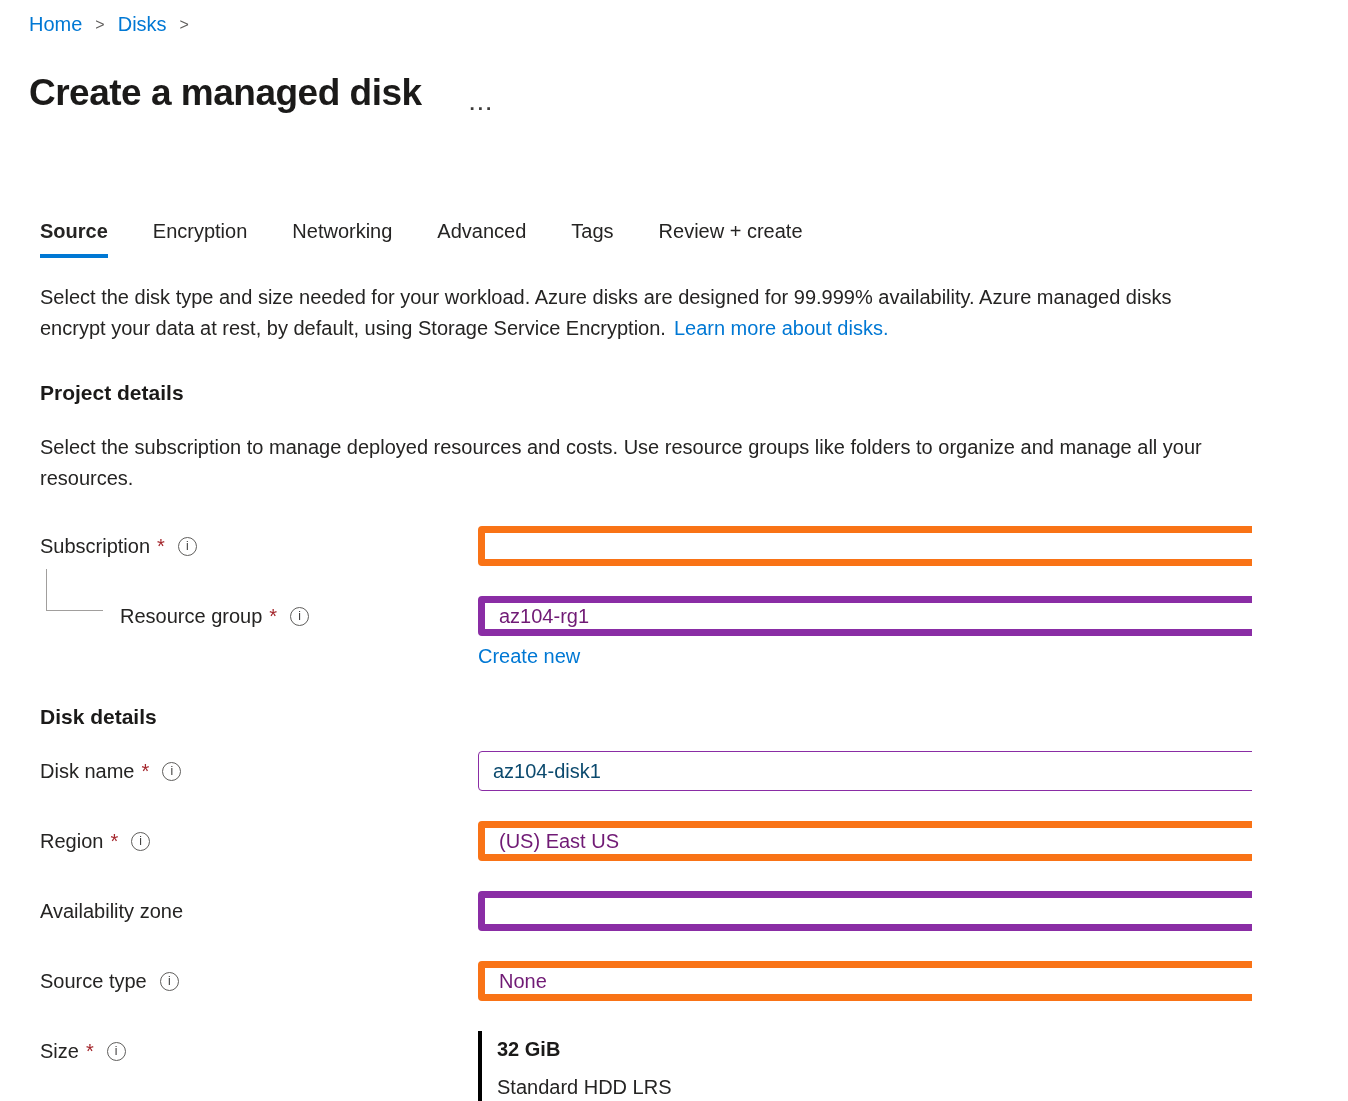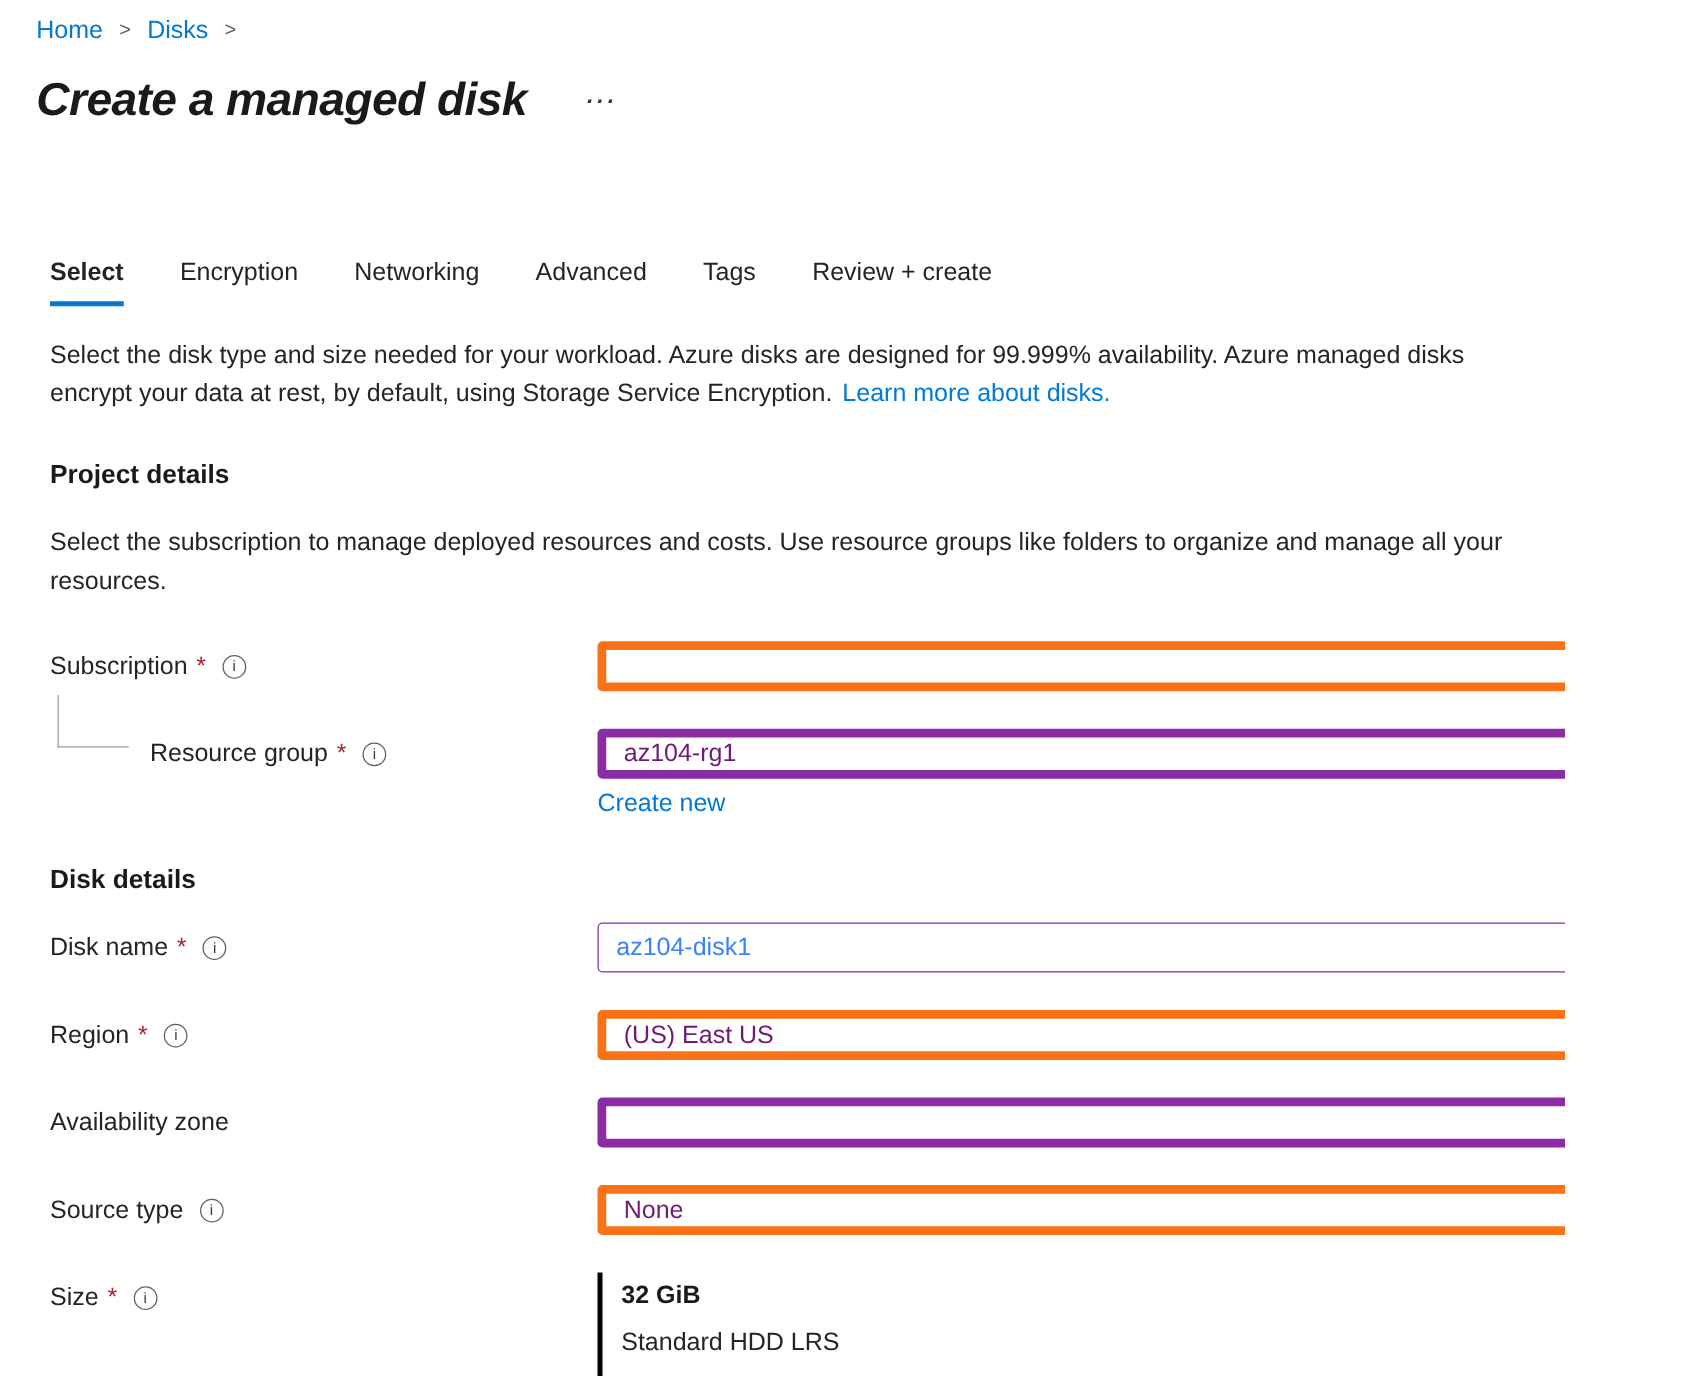--- a/index.html
+++ b/index.html
@@ -17,21 +17,21 @@
     overflow: hidden;
     border-radius: 21px;
   }
 
   
   .header { padding: 10px 0 0 29px; }
   .breadcrumb { display: flex; align-items: center; font-size: 20px; line-height: 26px; }
   .breadcrumb .crumb { color: #0078d4; text-decoration: none; cursor: pointer; }
   .breadcrumb .sep { color: #605e5c; font-size: 16px; margin: 0 13px; padding-top: 2px; }
 
-  .title-row { display: flex; align-items: flex-start; margin-top: 20px; font-style: italic; }
+  .title-row { display: flex; align-items: flex-end; margin-top: 33px; }
   .page-title { font-size: 37px; font-weight: 700; line-height: 44px; letter-spacing: -0.5px; color: #1b1a19; }
   .more-menu {
     margin-left: 48px; margin-top: 8px;
     font-size: 19px; font-weight: 700; letter-spacing: 3px;
     color: #3b3a39; cursor: pointer; user-select: none;
   }
 
   
   .tabs { display: flex; margin: 105px 0 0 40px; }
   .tab {
@@ -88,21 +88,21 @@
     display: flex; align-items: center;
     padding: 0 46px 0 14px; font-size: 20px; color: #701a75;
     cursor: pointer; white-space: nowrap; overflow: hidden;
   }
   .dropdown.modified { border-color: #8a2da5; }
   .chevron { position: absolute; right: 13px; top: 50%; transform: translateY(-50%); pointer-events: none; }
 
   .text-input {
     width: 100%; height: 40px;
     border: 1px solid #8a2da5; border-radius: 4px;
-    padding: 0 46px 0 14px; font-size: 20px; color: #3b82f6;
+    padding: 0 46px 0 14px; font-size: 20px; color: #0c4a6e;
     font-family: "Liberation Sans", sans-serif; outline: none; background: #fff;
   }
   .valid-check { position: absolute; right: 12px; top: 50%; transform: translateY(-50%); pointer-events: none; }
 
   .create-new { display: inline-block; margin-top: 9px; font-size: 20px; }
 
   
   .size-box { border-left: 4px solid #000000; padding: 5px 0 24px 15px; }
   .size-primary { font-size: 20px; font-weight: 700; line-height: 27px; color: #1b1a19; }
   .size-secondary { font-size: 20px; line-height: 26px; margin-top: 11px; color: #252423; }
@@ -119,21 +119,21 @@
       <a class="crumb">Disks</a>
       <span class="sep">&gt;</span>
     </div>
     <div class="title-row">
       <h1 class="page-title" style="margin:0">Create a managed disk</h1>
       <span class="more-menu">...</span>
     </div>
   </div>
 
   <div class="tabs">
-    <div class="tab active">Select</div>
+    <div class="tab active">Source</div>
     <div class="tab">Encryption</div>
     <div class="tab">Networking</div>
     <div class="tab">Advanced</div>
     <div class="tab">Tags</div>
     <div class="tab">Review + create</div>
   </div>
 
   <p class="intro" style="margin-bottom:12px"><span>Select the disk type and size needed for your workload. Azure disks are designed for 99.999% availability. Azure managed disks encrypt your data at rest, by default, using Storage Service Encryption.</span><a class="text-link">Learn more about disks.</a></p>
 
   <h2 class="section-heading">Project details</h2>

